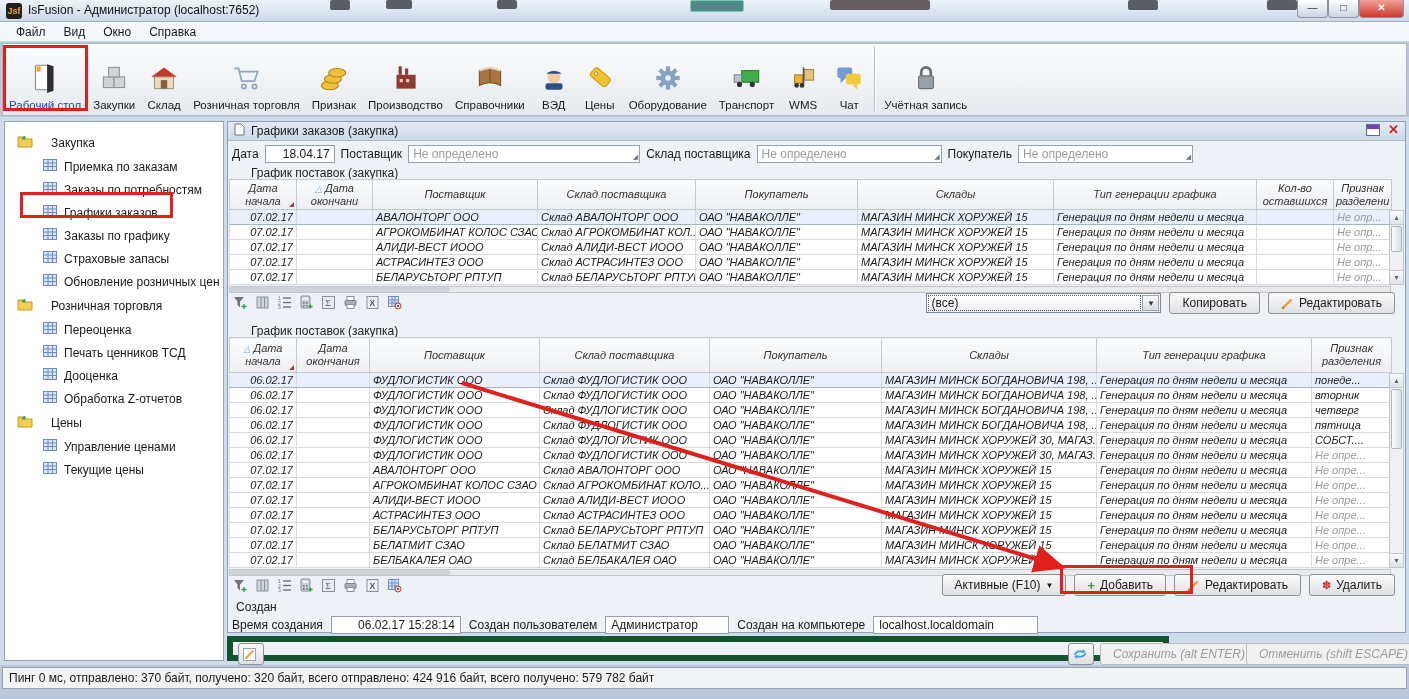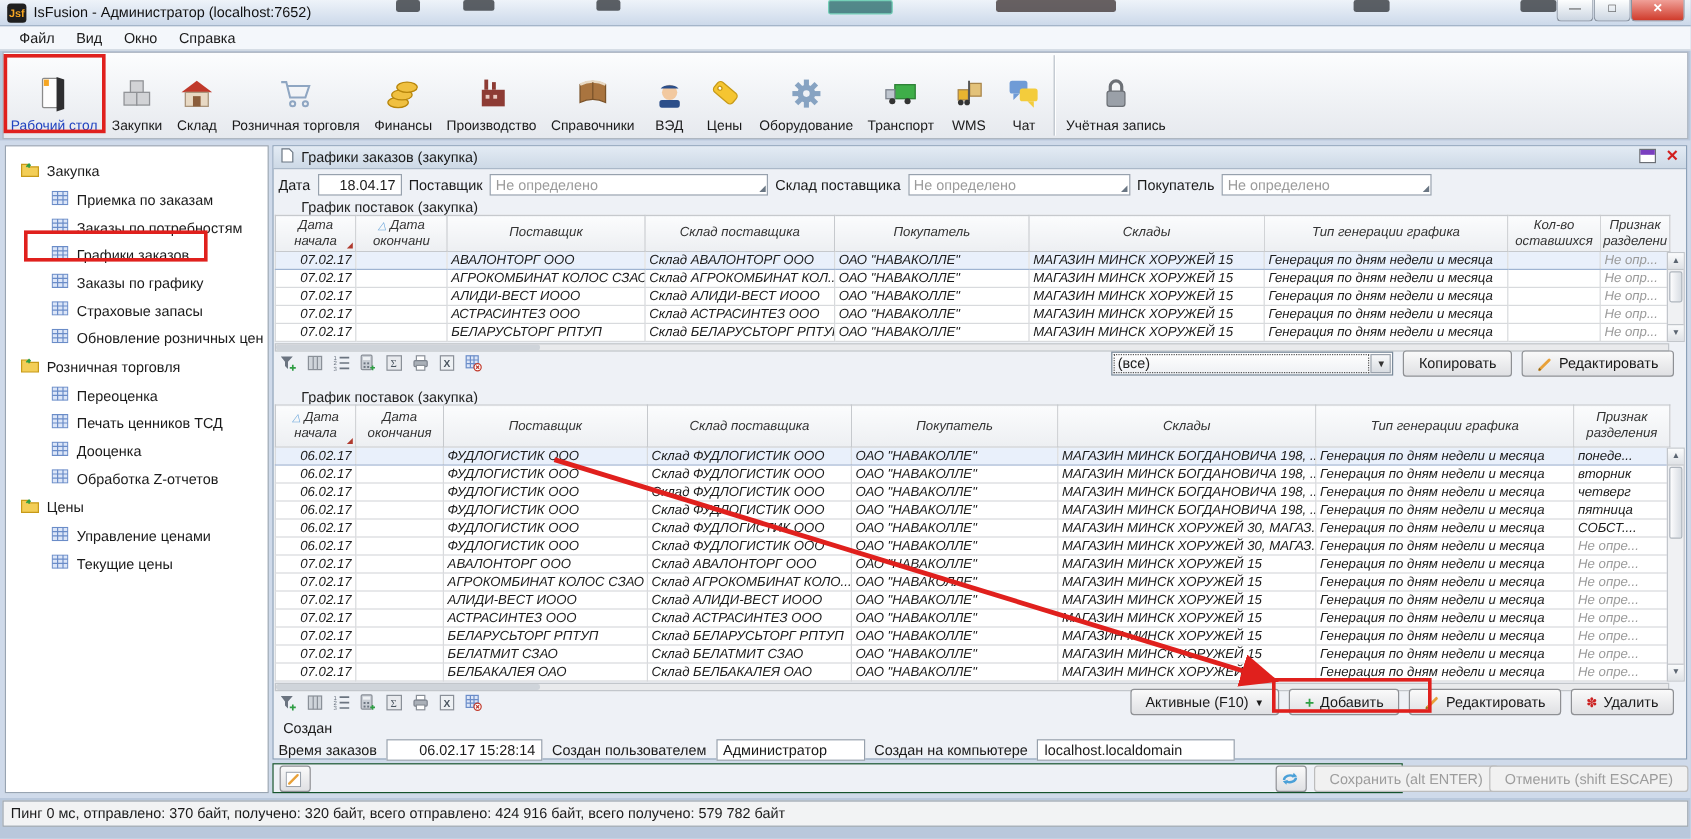--- a/index.html
+++ b/index.html
@@ -30,21 +30,21 @@
     background:linear-gradient(#fcfdfe,#e6e9ee); border:1px solid #aeb6c0; display:flex; align-items:stretch; }
   .tbi { display:flex; flex-direction:column; align-items:center; justify-content:flex-end; padding:4px 6px 4px 6px; }
   .tbi-ic { height:42px; display:flex; align-items:center; }
   .tbi-lb { font-size:11.5px; color:#1a1a1a; white-space:nowrap; }
   .tbi.selected .tbi-lb { color:#2144c0; }
   .tb-sep { width:0; border-left:1px solid #b9c0c9; border-right:1px solid #fff; margin:2px 2px; }
 
   
   .workspace { position:absolute; left:0; top:117px; width:1409px; height:548px; background:#cfdaea; }
   .sidebar { position:absolute; left:4px; top:4px; width:220px; height:540px; background:#fff; border:1px solid #98a4b2; padding-top:8px; overflow:hidden; }
-  .sg { display:flex; align-items:center; gap:6px; padding:4px 4px 4px 12px; font-size:12px; }
+  .sg { display:flex; align-items:center; gap:18px; padding:4px 4px 4px 12px; font-size:12px; }
   .si { display:flex; align-items:center; gap:7px; padding:4px 2px 4px 38px; font-size:12px; white-space:nowrap; }
 
   .panel { position:absolute; left:227px; top:4px; width:1179px; height:512px; background:#eef1f6; border:1px solid #8aa0b8; }
   .panel-header { position:absolute; left:0; top:0; width:100%; height:19px;
     background:linear-gradient(#e3ebf4,#cdd9e6); border-bottom:1px solid #aab8c8; font-size:12px;
     display:flex; align-items:center; gap:6px; padding-left:6px; }
   .ph-btns { position:absolute; right:6px; top:2px; display:flex; gap:8px; align-items:center; }
   .restore-ic { width:14px; height:12px; border:1px solid #6a6f76; background:#fff; position:relative; }
   .restore-ic:before { content:""; position:absolute; left:0; top:0; right:0; height:4px; background:#7a3fbf; }
   .close-x { color:#d21e1e; font-size:13px; font-weight:bold; line-height:12px; }
@@ -90,21 +90,21 @@
   .ddl { border:1px solid #7a8a9a; background:linear-gradient(#fff,#eef0f3); height:20px; width:235px; position:relative; font-size:12px; padding:2px 4px;margin-left:31px; }
   .ddl .inner { outline:1px dotted #555; position:absolute; left:2px; top:2px; right:20px; bottom:2px; padding-left:2px; }
   .ddl .arr { position:absolute; right:1px; top:1px; bottom:1px; width:17px; background:linear-gradient(#f8f9fa,#d9dde2); border:1px solid #9aa2ac; text-align:center; font-size:8px; color:#333; line-height:16px; }
   .pencil { width:13px; height:13px; }
 
   
   .created-label { position:absolute; left:8px; top:478px; font-size:12px; }
   .created-row { position:absolute; left:4px; top:494px; display:flex; align-items:center; gap:8px; font-size:12px; }
   .cfld { border:1px solid #97a1ad; background:#fff; height:18px; font-size:12px; padding:1px 5px; }
 
-  .footerbar { position:absolute; left:227px; top:519px; width:942px; height:25px; background:#eef1f6; border:1px solid #14532d; }
+  .footerbar { position:absolute; left:227px; top:519px; width:942px; height:25px; background:#eef1f6; border:6px solid #14532d;font-style:italic; }
   .statusbar { position:absolute; left:2px; top:667px; width:1405px; height:22px; border:1px solid #9aa4ae; background:#f2f3f4; font-size:12px; padding:3px 6px; }
 
   
   .anno { position:absolute; border:3px solid #e0201d; z-index:50; pointer-events:none; }
   .overlay { position:absolute; left:0; top:0; z-index:49; pointer-events:none; }
 </style>
 </head>
 <body>
 
 <div class="titlebar">
@@ -179,21 +179,21 @@
   <div class="tbi">
     <span class="tbi-ic">
         <svg width="34" height="40" viewBox="0 0 32 30">
           <g fill="#f0c040" stroke="#b8860b">
             <ellipse cx="12" cy="22" rx="8" ry="4"></ellipse>
             <ellipse cx="15" cy="16" rx="8" ry="4"></ellipse>
             <ellipse cx="19" cy="10" rx="8" ry="4"></ellipse>
           </g>
         </svg>
       </span>
-    <span class="tbi-lb">Финансы</span>
+    <span class="tbi-lb">Признак</span>
   </div>
   <div class="tbi">
     <span class="tbi-ic">
         <svg width="34" height="40" viewBox="0 0 32 30">
           <g fill="#8d3b34">
             <rect x="8" y="12" width="18" height="13"></rect>
             <rect x="10" y="4" width="3" height="8"></rect>
             <rect x="16" y="6" width="3" height="6"></rect>
           </g>
           <rect x="11" y="16" width="3" height="3" fill="#e8c8c0"></rect>
@@ -866,21 +866,21 @@
           <span>Редактировать</span>
         </span>
       <span class="btn">
           <span class="del">✽</span>
           <span>Удалить</span>
         </span>
     </div>
 
     <div class="created-label">Создан</div>
     <div class="created-row">
-      <span>Время заказов</span>
+      <span>Время создания</span>
       <span class="cfld" style="width:130px; text-align:right">06.02.17 15:28:14</span>
       <span>Создан пользователем</span>
       <span class="cfld" style="width:124px">Администратор</span>
       <span>Создан на компьютере</span>
       <span class="cfld" style="width:165px">localhost.localdomain</span>
     </div>
   </div>
 
   <div class="footerbar">
     <span class="btn" style="position:absolute; left:5px; top:1px; width:26px; padding:2px 4px">

